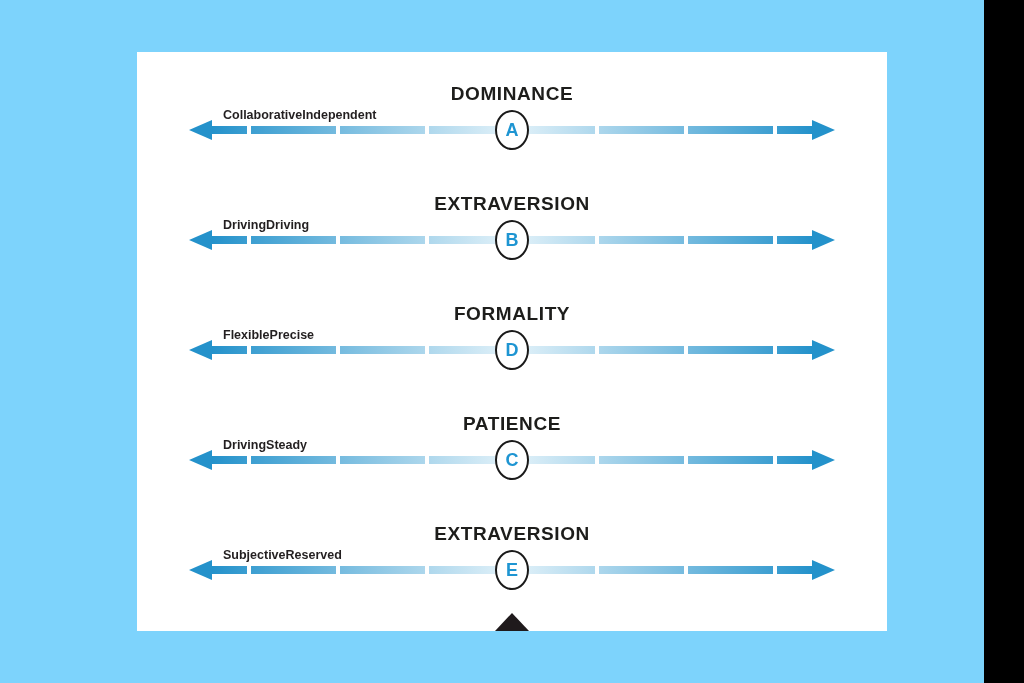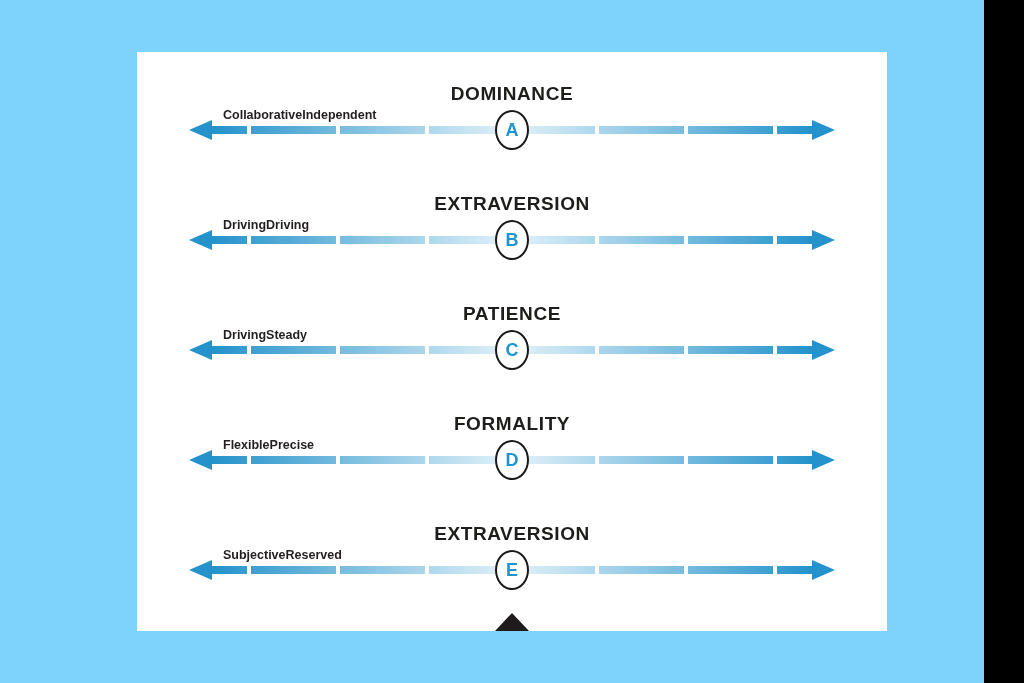--- a/index.html
+++ b/index.html
@@ -162,47 +162,47 @@
           <div class="head-left"></div>
           <div class="shaft-left"></div>
           <div class="letter-badge">B</div>
           <div class="shaft-right"></div>
           <div class="head-right"></div>
         </div>
       </div>
     </div>
 
     <div class="scale">
+      <div class="scale-title">FORMALITY</div>
+      <div class="labels-row">
+        <span>Flexible</span>
+        <span>Precise</span>
+      </div>
+      <div class="arrow-row">
+        <div class="arrow">
+          <div class="head-left"></div>
+          <div class="shaft-left"></div>
+          <div class="letter-badge">D</div>
+          <div class="shaft-right"></div>
+          <div class="head-right"></div>
+        </div>
+      </div>
+    </div>
+
+    <div class="scale">
       <div class="scale-title">PATIENCE</div>
       <div class="labels-row">
         <span>Driving</span>
         <span>Steady</span>
       </div>
       <div class="arrow-row">
         <div class="arrow">
           <div class="head-left"></div>
           <div class="shaft-left"></div>
           <div class="letter-badge">C</div>
-          <div class="shaft-right"></div>
-          <div class="head-right"></div>
-        </div>
-      </div>
-    </div>
-
-    <div class="scale">
-      <div class="scale-title">FORMALITY</div>
-      <div class="labels-row">
-        <span>Flexible</span>
-        <span>Precise</span>
-      </div>
-      <div class="arrow-row">
-        <div class="arrow">
-          <div class="head-left"></div>
-          <div class="shaft-left"></div>
-          <div class="letter-badge">D</div>
           <div class="shaft-right"></div>
           <div class="head-right"></div>
         </div>
       </div>
     </div>
 
     <div class="scale">
       <div class="scale-title">EXTRAVERSION</div>
       <div class="labels-row">
         <span>Subjective</span>

